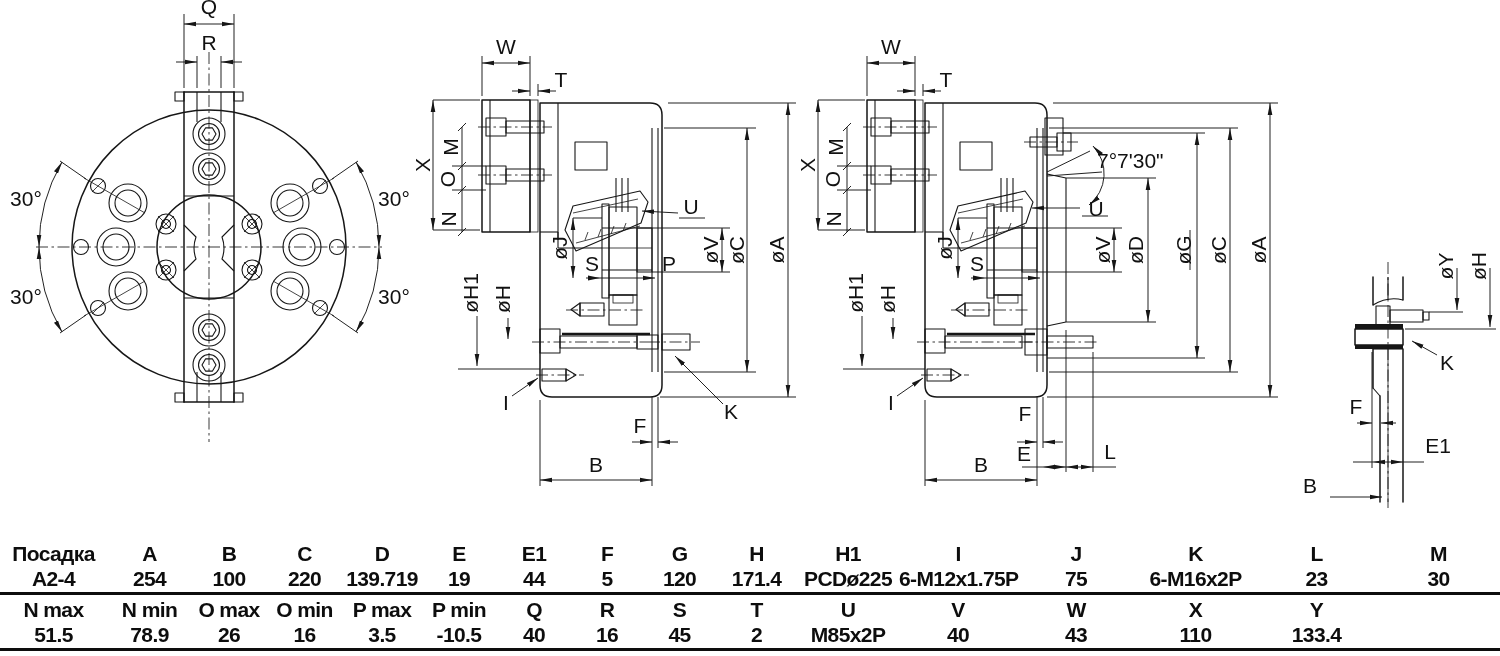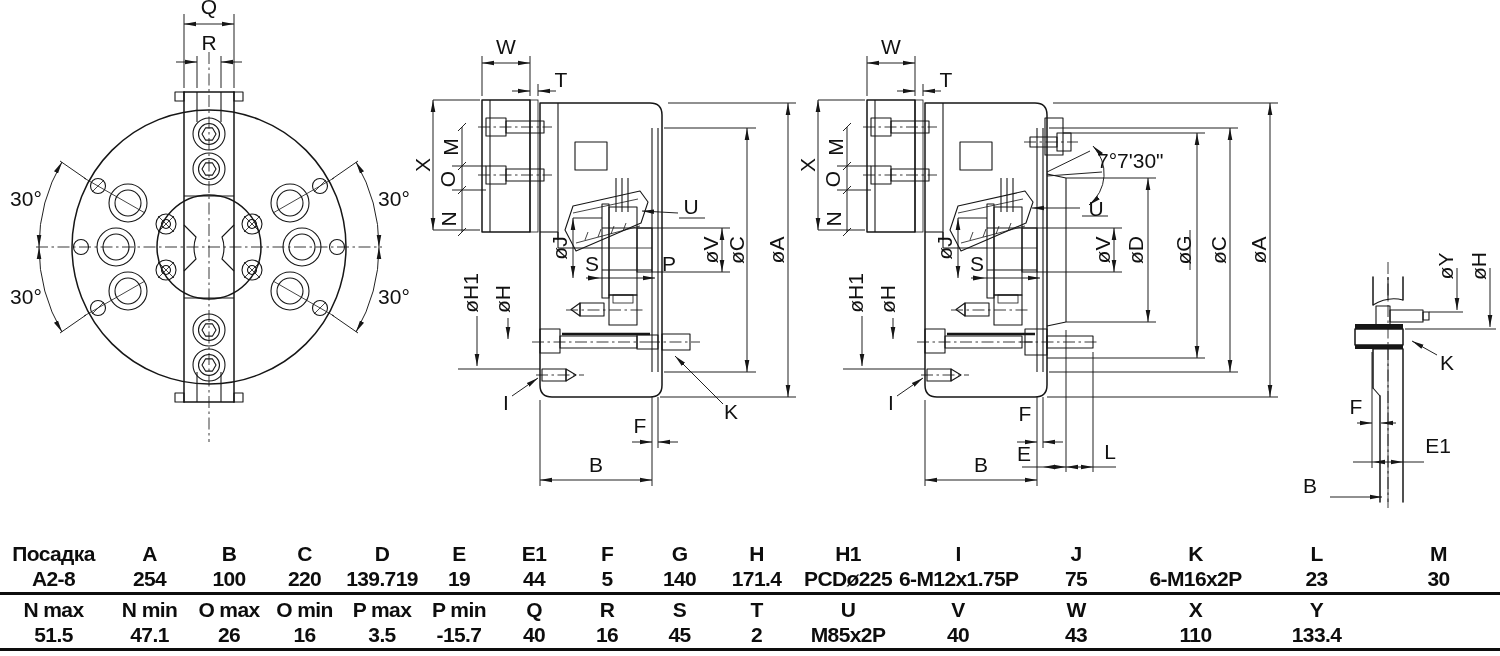--- a/index.html
+++ b/index.html
@@ -407,29 +407,29 @@
     <div class="c">G</div>
     <div class="c">H</div>
     <div class="c">H1</div>
     <div class="c">I</div>
     <div class="c">J</div>
     <div class="c">K</div>
     <div class="c">L</div>
     <div class="c">M</div>
   </div>
   <div class="trow">
-    <div class="c">A2-8</div>
+    <div class="c">A2-4</div>
     <div class="c">254</div>
     <div class="c">100</div>
     <div class="c">220</div>
     <div class="c">139.719</div>
     <div class="c">19</div>
     <div class="c">44</div>
     <div class="c">5</div>
-    <div class="c">140</div>
+    <div class="c">120</div>
     <div class="c">171.4</div>
     <div class="c">PCDø225</div>
     <div class="c">6-M12x1.75P</div>
     <div class="c">75</div>
     <div class="c">6-M16x2P</div>
     <div class="c">23</div>
     <div class="c">30</div>
   </div>
   <div class="sep"></div>
   <div class="trow">
@@ -445,25 +445,25 @@
     <div class="c">T</div>
     <div class="c">U</div>
     <div class="c">V</div>
     <div class="c">W</div>
     <div class="c">X</div>
     <div class="c">Y</div>
     <div class="c"></div>
   </div>
   <div class="trow">
     <div class="c">51.5</div>
-    <div class="c">47.1</div>
+    <div class="c">78.9</div>
     <div class="c">26</div>
     <div class="c">16</div>
     <div class="c">3.5</div>
-    <div class="c">-15.7</div>
+    <div class="c">-10.5</div>
     <div class="c">40</div>
     <div class="c">16</div>
     <div class="c">45</div>
     <div class="c">2</div>
     <div class="c">M85x2P</div>
     <div class="c">40</div>
     <div class="c">43</div>
     <div class="c">110</div>
     <div class="c">133.4</div>
     <div class="c"></div>

